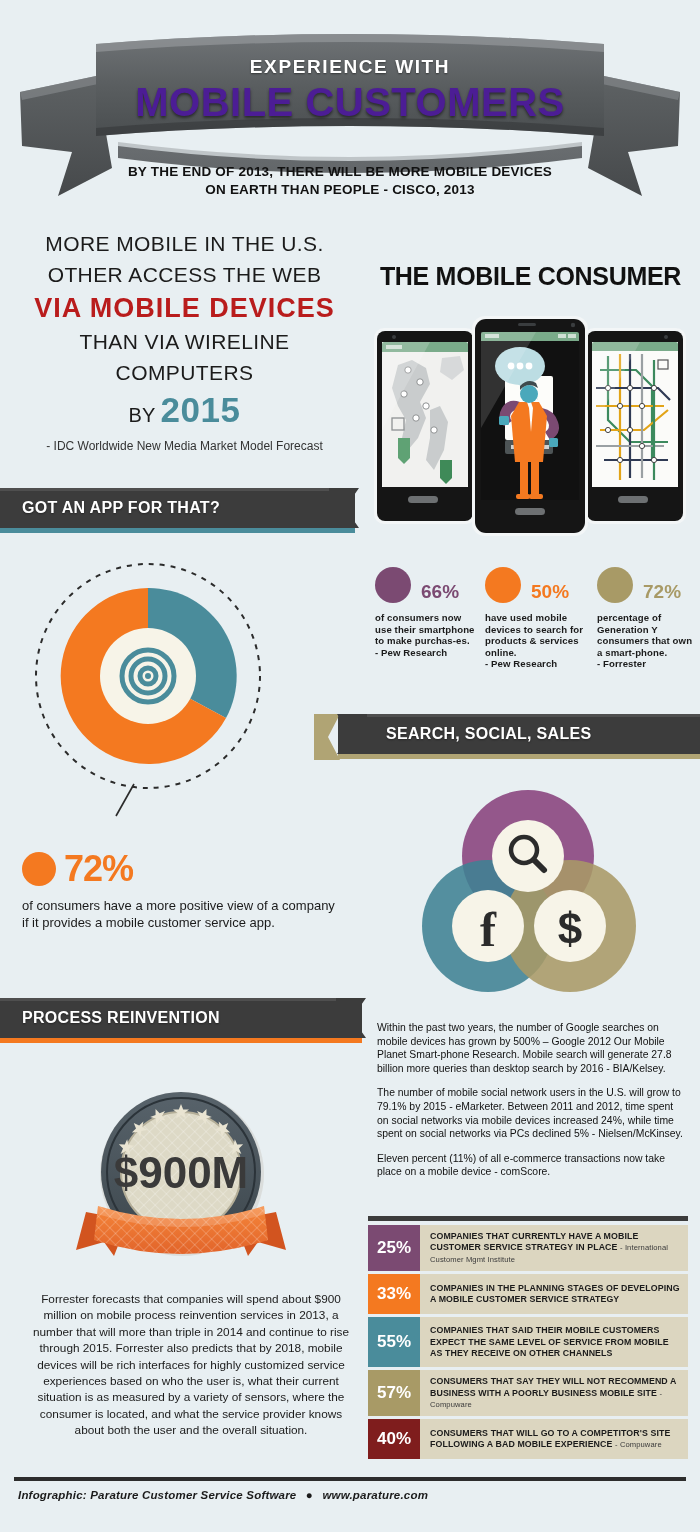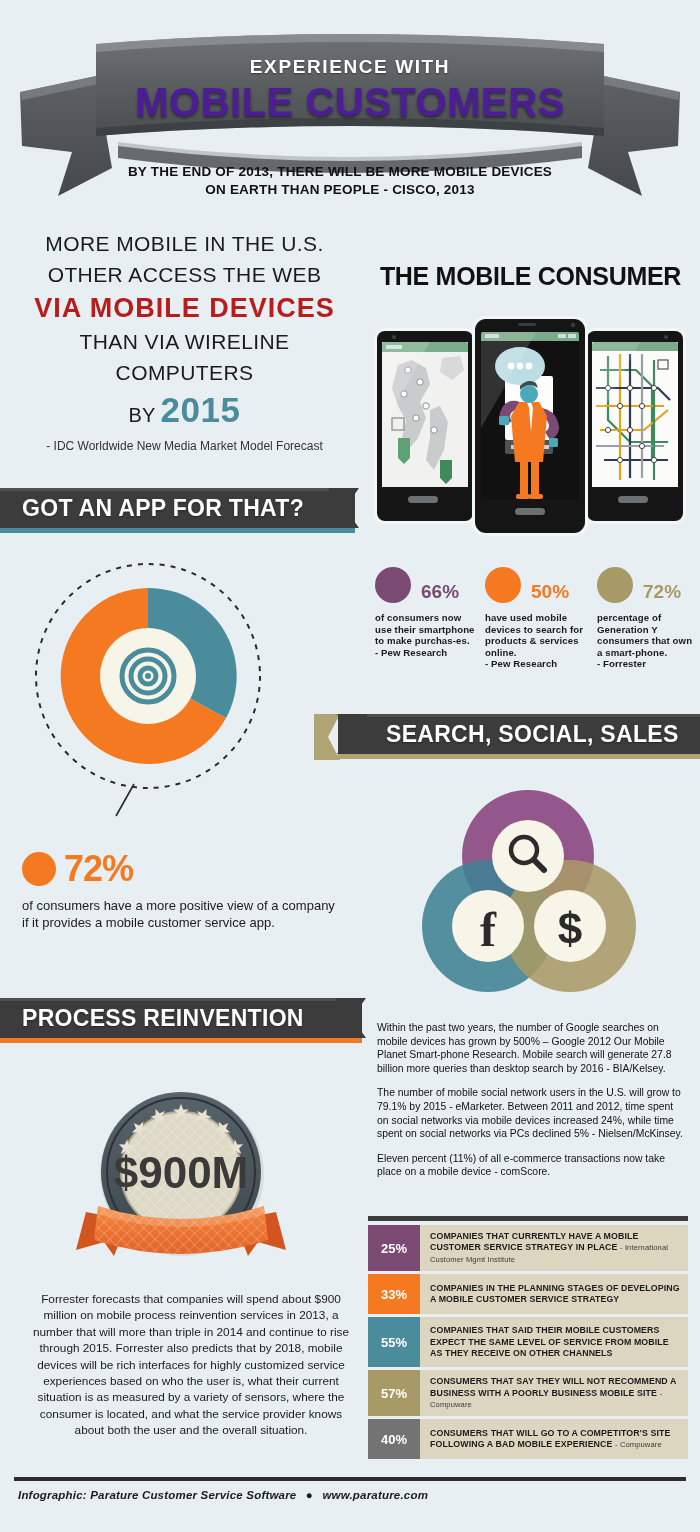--- a/index.html
+++ b/index.html
@@ -48,21 +48,21 @@
   .banner .bar {
     position: absolute; left: 0; top: 0; height: 40px; width: 100%;
     background: #3c3c3c;
     display: flex; align-items: center;
   }
   .banner .bar::before{
     content:""; position:absolute; left:0; top:0; width:100%; height:3px;
     background: rgba(255,255,255,.10);
   }
   .banner .label {
-    color: #fff; font-size: 23px; font-weight: bold; letter-spacing: .3px;
+    color: #fff; font-size: 16px; font-weight: bold; letter-spacing: .3px;
     text-shadow: 0 1px 2px rgba(0,0,0,.4);
   }
   .banner .shadowbar { position: absolute; left: 0; height: 5px; width: 100%; }
   .banner .notch { position: absolute; top: 0; width: 26px; height: 40px; }
 
   #banner-app { left: 0; top: 488px; width: 355px; }
   #banner-app .label { margin-left: 22px; }
   #banner-app .shadowbar { top: 40px; background: #4a8c9b; }
   #banner-app .notch { left: 329px; }
 
@@ -124,21 +124,21 @@
     position: absolute; left: 26px; top: 1291px; width: 330px;
     text-align: center; font-size: 11.8px; color: #1b1b1b; line-height: 16.4px;
   }
 
   
   .tbl { position: absolute; left: 368px; top: 1216px; width: 320px; }
   .tbl .topline { height: 5px; background: #3c3c3c; margin-bottom: 4px; }
   .tbl .row { display: flex; margin-bottom: 3px; background: #dcd6c0; min-height: 40px; }
   .tbl .cell-pct {
     flex: 0 0 52px; display: flex; align-items: center; justify-content: center;
-    color: #fff; font-size: 13px; font-weight: bold;
+    color: #fff; font-size: 17px; font-weight: bold;
   }
   .tbl .cell-txt {
     flex: 1; padding: 6px 8px 6px 10px; display: flex; align-items: center;
     font-size: 8.8px; font-weight: bold; color: #1b1b1b; line-height: 11.4px;
     letter-spacing: .1px;
   }
   .tbl .cell-txt .src { font-weight: normal; font-size: 7.6px; color: #3a3a3a; }
 
   
   .footrule { position: absolute; left: 14px; top: 1477px; width: 672px; height: 4px; background: #2d2d2d; }
@@ -542,21 +542,21 @@
       </div>
     </div>
     <div class="row">
       <div class="cell-pct" style="background:#a89a66">57%</div>
       <div class="cell-txt">
         <span><span>CONSUMERS THAT SAY THEY WILL NOT RECOMMEND A BUSINESS WITH A POORLY BUSINESS MOBILE SITE</span>
         <span class="src">- Compuware</span></span>
       </div>
     </div>
     <div class="row">
-      <div class="cell-pct" style="background:#737373">40%</div>
+      <div class="cell-pct" style="background:#7f1d1d">40%</div>
       <div class="cell-txt">
         <span><span>CONSUMERS THAT WILL GO TO A COMPETITOR'S SITE FOLLOWING A BAD MOBILE EXPERIENCE</span>
         <span class="src">- Compuware</span></span>
       </div>
     </div>
   </div>
 
   <div class="footrule"></div>
   <div class="foot">
     <span>Infographic: Parature Customer Service Software</span>

